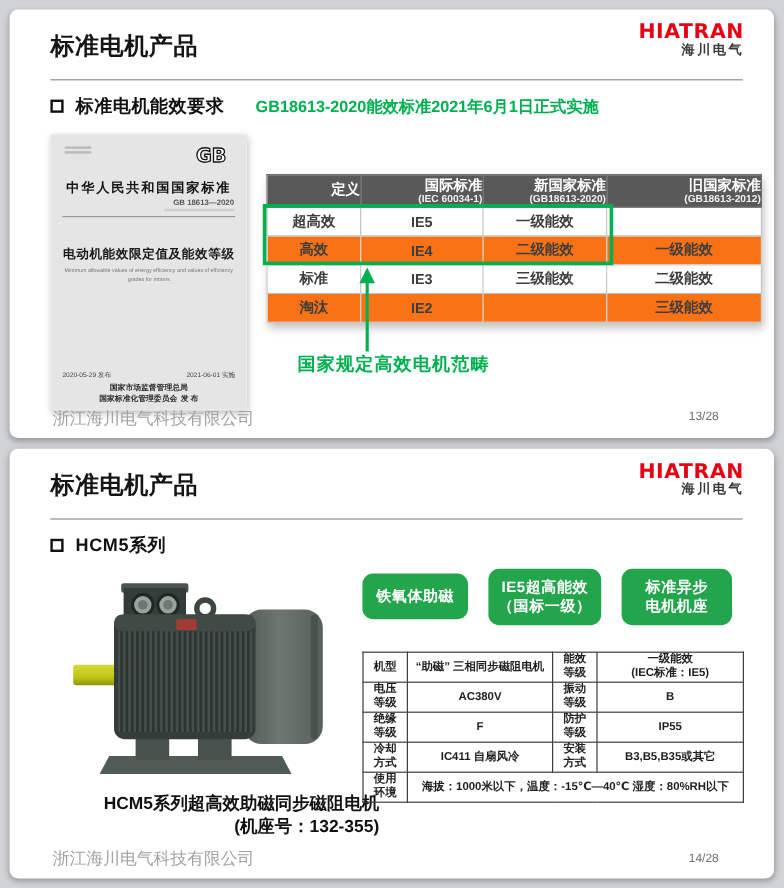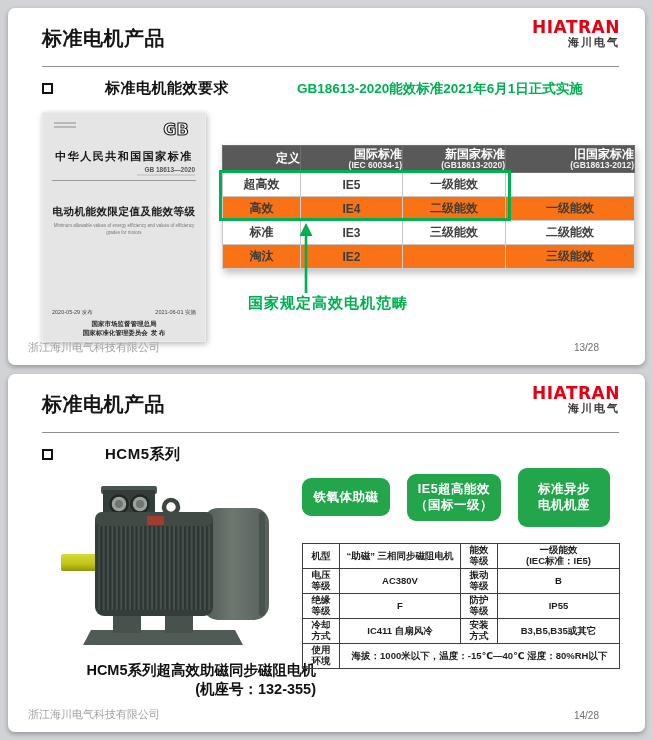--- a/index.html
+++ b/index.html
@@ -11,21 +11,21 @@
            box-shadow:0 2px 5px rgba(0,0,0,.3); overflow:hidden;padding-left:48px; }
   #slide1 { top:8px;   height:357px; }
   #slide2 { top:374px; height:358px; }
 
   .s-title { position:absolute; left:34px; top:17px; font-size:20px; font-weight:700; color:#151515; letter-spacing:.5px; }
   .logo { position:absolute; right:25px; top:11px; text-align:right; line-height:1; }
   .logo-en { font-size:17px; font-weight:900; color:#e60012; letter-spacing:.5px; font-family:"DejaVu Sans",sans-serif; }
   .logo-cn { font-size:11px; font-weight:700; color:#3a3a3a; letter-spacing:2px; margin-top:1px; }
   .divider { position:absolute; left:34px; right:26px; top:58px; height:1px; background:#8f8f8f; }
 
-  .section-row { position:absolute; left:34px; top:71px; display:flex; align-items:center;gap:42px; }
+  .section-row { position:absolute; left:34px; top:71px; display:flex; align-items:center; }
   .bullet-sq { width:11px; height:11px; border:2.5px solid #111; margin-right:10px; flex:0 0 auto; }
   .section-label { font-size:15px; font-weight:700; color:#111; letter-spacing:.5px; }
   .section-note { font-size:13.5px; font-weight:700; color:#00b050; margin-left:26px; }
 
   
   .cover { position:absolute; left:34px; top:104px; width:164px; height:230px; background:#e5e5e5;
            border:1px solid #ececec; box-shadow:1px 2px 6px rgba(0,0,0,.28); }
   .cover .ics { position:absolute; left:11px; top:9px; }
   .cover .ics i { display:block; width:22px; height:2px; background:#b9b9b9; margin-bottom:2px; }
   .cover .gb-logo { position:absolute; right:12px; top:7px; }
@@ -56,36 +56,36 @@
   .etable td { height:24px; text-align:center; vertical-align:middle; font-size:12px;
                font-weight:600; color:#3d3d3d; border:1px solid #c6c6c6; }
   .etable tr.alt td { background:#f97316; border-color:#cfcfcf; }
   .c0{width:78px}.c1{width:102px}.c2{width:103px}.c3{width:129px}
 
   .gbox { position:absolute; left:211px; top:162px; width:292px; height:51px;
           border:3px solid #00b050; pointer-events:none; }
   .arrow { position:absolute; left:288px; top:215px; }
   .annot { position:absolute; left:240px; top:286px; font-size:15px; font-weight:800; color:#00b050; letter-spacing:1px; }
 
-  .foot { position:absolute; left:20px; top:332px; font-size:11px; color:#a2a2a2; }
+  .foot { position:absolute; left:36px; top:332px; font-size:14px; color:#a2a2a2; }
   .pnum { position:absolute; right:46px; top:334px; font-size:10px; color:#6f6f6f; }
   #slide2 .foot { top:333px; } #slide2 .pnum { top:336px; }
 
   
   .motor-wrap { position:absolute; left:35px; top:106px; width:236px; height:176px; }
   .caption { position:absolute; left:14px; top:287px; width:294px; text-align:right;
              font-size:14.5px; font-weight:800; color:#111; line-height:1.3; }
   .badges { position:absolute; left:294px; top:98px; width:330px; height:50px;
             display:flex; align-items:center; }
   .badge { background:#22a54b; color:#fff; font-weight:700; font-size:12.5px; text-align:center;
            border-radius:9px; display:flex; align-items:center; justify-content:center;
            line-height:1.3; letter-spacing:.5px; }
   .badge.b1 { width:88px; height:38px; margin-right:17px; }
   .badge.b2 { width:94px; height:47px; margin-right:17px; }
-  .badge.b3 { width:92px; height:59px; }
+  .badge.b3 { width:92px; height:47px; }
 
   .spec { position:absolute; left:294px; top:169px; border-collapse:collapse; table-layout:fixed; }
   .spec td { border:1px solid #3e3e3e; height:25px; text-align:center; vertical-align:middle;
              font-size:9.5px; font-weight:700; color:#1e1e1e; line-height:1.15; padding:1px 1px; }
   .k0{width:37px}.v0{width:121px}.k1b{width:37px}.v1b{width:122px}
 </style>
 </head>
 <body>
 
 <div class="slide" id="slide1">

